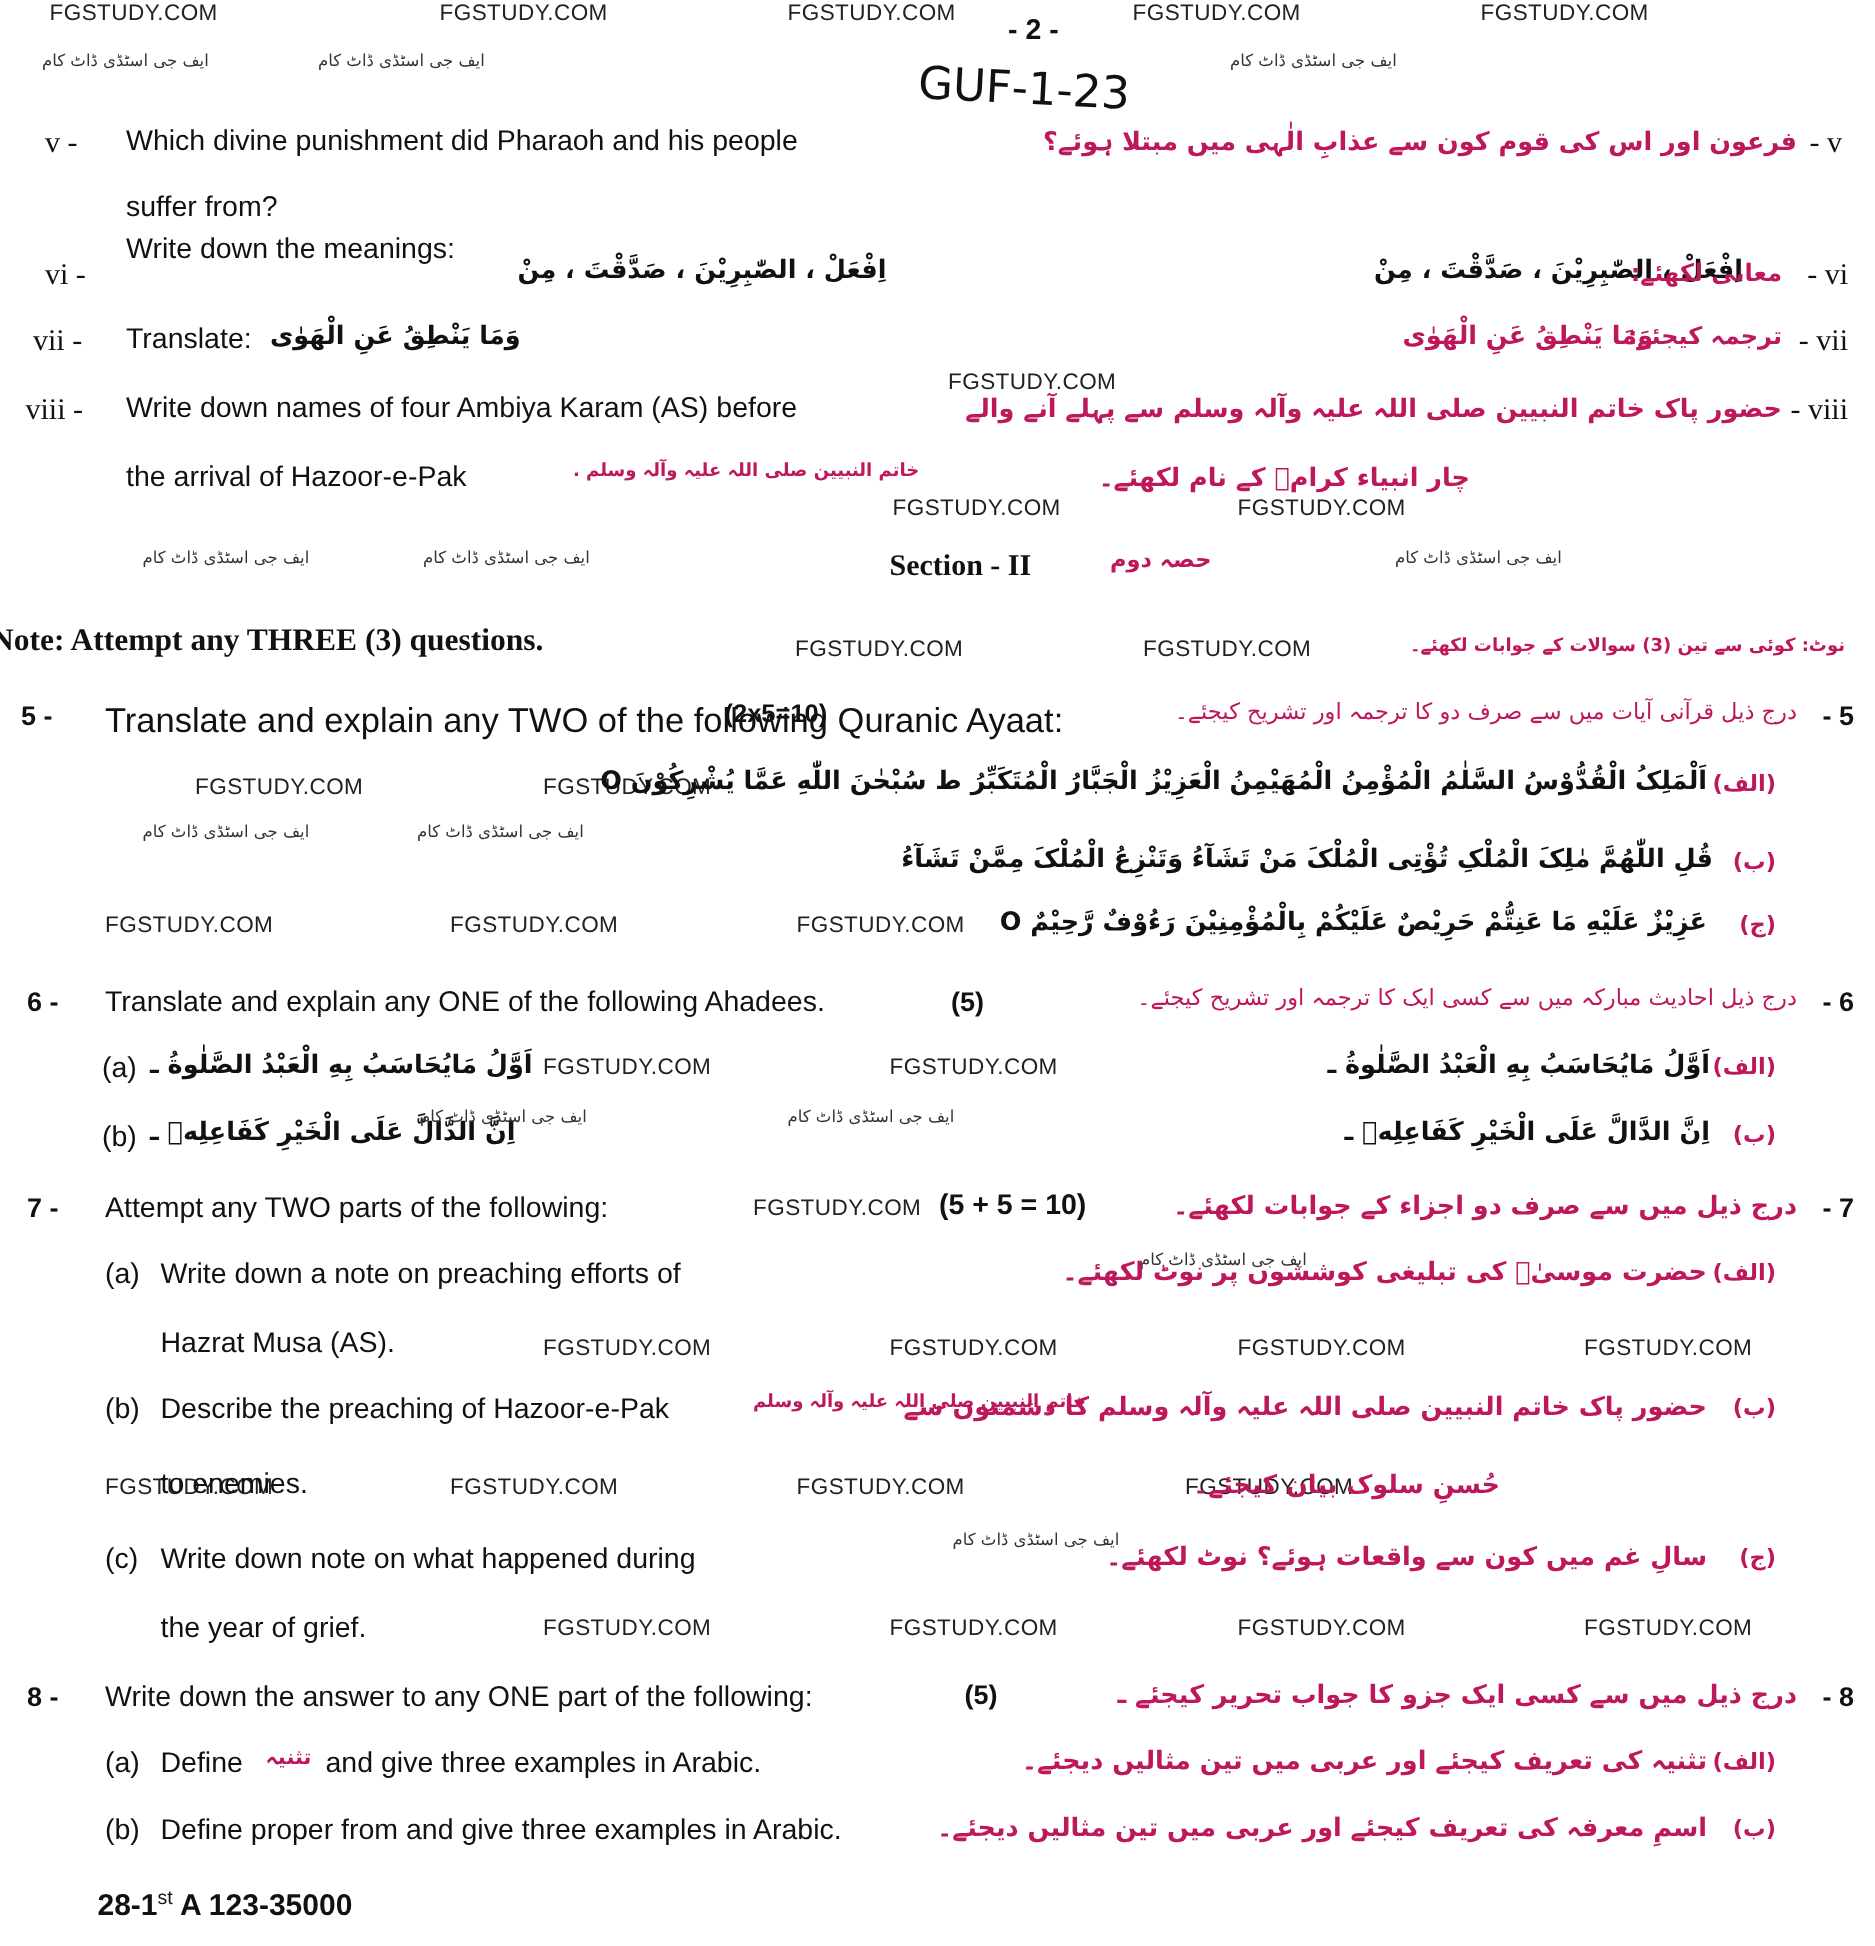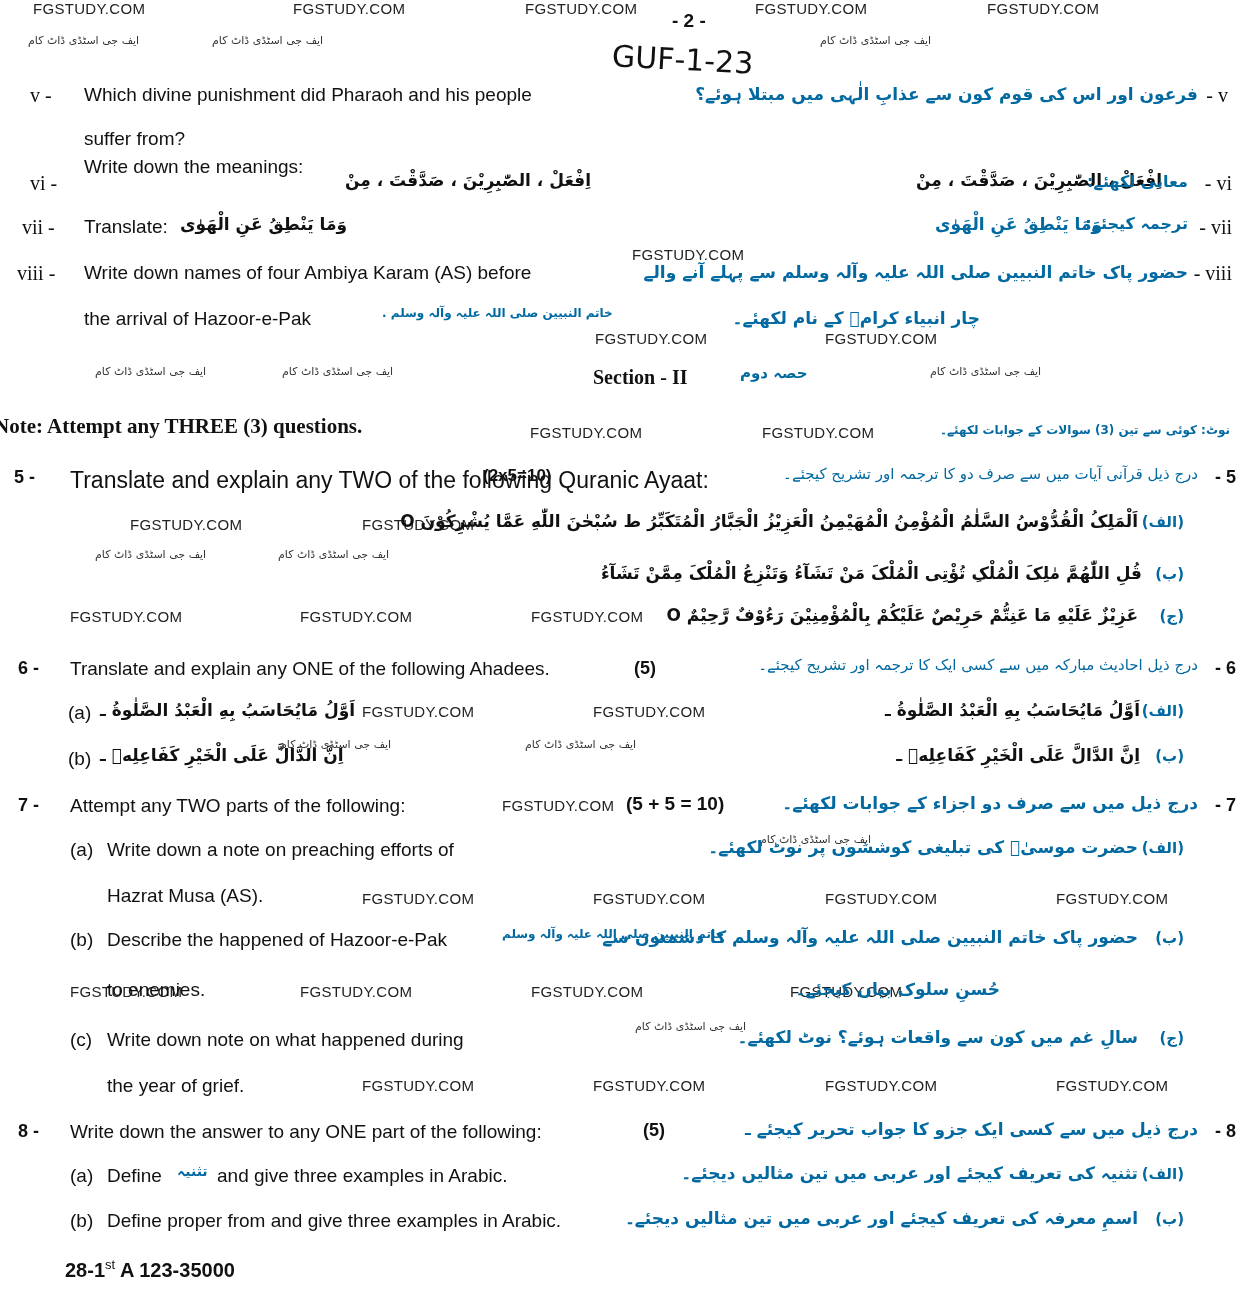--- a/index.html
+++ b/index.html
@@ -3,21 +3,21 @@
 <meta charset="utf-8">
 <style>
   html, body { margin: 0; padding: 0; background: #ffffff; }
   body { width: 1250px; height: 1297px; position: relative; overflow: hidden; color: #111; font-family: "Liberation Sans", sans-serif; }
   .abs { position: absolute; white-space: nowrap; }
   .wm { font-family: "Liberation Sans", sans-serif; font-size: 15px; color: #222; letter-spacing: 0.3px; }
   .wm-ur { font-family: "DejaVu Sans", sans-serif; font-size: 11px; color: #333; direction: rtl; }
   .en { font-family: "Liberation Sans", sans-serif; font-size: 19px; color: #111; }
   .num { font-family: "Liberation Sans", sans-serif; font-size: 18px; font-weight: bold; color: #111; }
   .roman { font-family: "Liberation Serif", serif; font-size: 20px; color: #111; }
-  .ur { font-family: "DejaVu Sans", sans-serif; font-size: 17px; font-weight: bold; color: #0369a1; direction: rtl; }
+  .ur { font-family: "DejaVu Sans", sans-serif; font-size: 17px; font-weight: bold; color: #be185d; direction: rtl; }
   .ar { font-family: "DejaVu Sans", sans-serif; font-size: 17px; font-weight: bold; color: #111; direction: rtl; }
   .serifb { font-family: "Liberation Serif", serif; font-weight: bold; font-size: 21px; color: #111; }
   .hand { font-family: "DejaVu Sans", sans-serif; font-size: 30px; color: #111; transform: rotate(3deg); }
   .marks { font-family: "Liberation Sans", sans-serif; font-weight: bold; font-size: 18px; }
   .foot { font-family: "Liberation Sans", sans-serif; font-weight: bold; font-size: 20px; }
   .foot sup { font-size: 13px; font-weight: normal; }
 </style>
 </head>
 <body>
 
@@ -132,21 +132,21 @@
 <div class="abs wm-ur" style="left:760px;top:833px">ایف جی اسٹڈی ڈاٹ کام</div>
 <div class="abs ur" style="right:112px;top:837px">حضرت موسیٰؑ کی تبلیغی کوششوں پر نوٹ لکھئے۔</div>
 <div class="abs ur" style="right:66px;top:839px;font-size:15px">(الف)</div>
 
 <div class="abs wm" style="left:362px;top:890px">FGSTUDY.COM</div>
 <div class="abs wm" style="left:593px;top:890px">FGSTUDY.COM</div>
 <div class="abs wm" style="left:825px;top:890px">FGSTUDY.COM</div>
 <div class="abs wm" style="left:1056px;top:890px">FGSTUDY.COM</div>
 
 <div class="abs en" style="left:70px;top:929px">(b)</div>
-<div class="abs en" style="left:107px;top:929px">Describe the happened of Hazoor-e-Pak</div>
+<div class="abs en" style="left:107px;top:929px">Describe the preaching of Hazoor-e-Pak</div>
 <div class="abs ur" style="left:502px;top:927px;font-size:12px">خاتم النبیین صلی اللہ علیہ وآلہ وسلم</div>
 <div class="abs ur" style="right:112px;top:927px">حضور پاک خاتم النبیین صلی اللہ علیہ وآلہ وسلم کا دشمنوں سے</div>
 <div class="abs ur" style="right:66px;top:929px;font-size:15px">(ب)</div>
 
 <div class="abs wm" style="left:70px;top:983px">FGSTUDY.COM</div>
 <div class="abs en" style="left:107px;top:979px">to enemies.</div>
 <div class="abs wm" style="left:300px;top:983px">FGSTUDY.COM</div>
 <div class="abs wm" style="left:531px;top:983px">FGSTUDY.COM</div>
 <div class="abs wm" style="left:790px;top:983px">FGSTUDY.COM</div>
 <div class="abs ur" style="right:250px;top:979px">حُسنِ سلوک بیان کیجئے۔</div>

